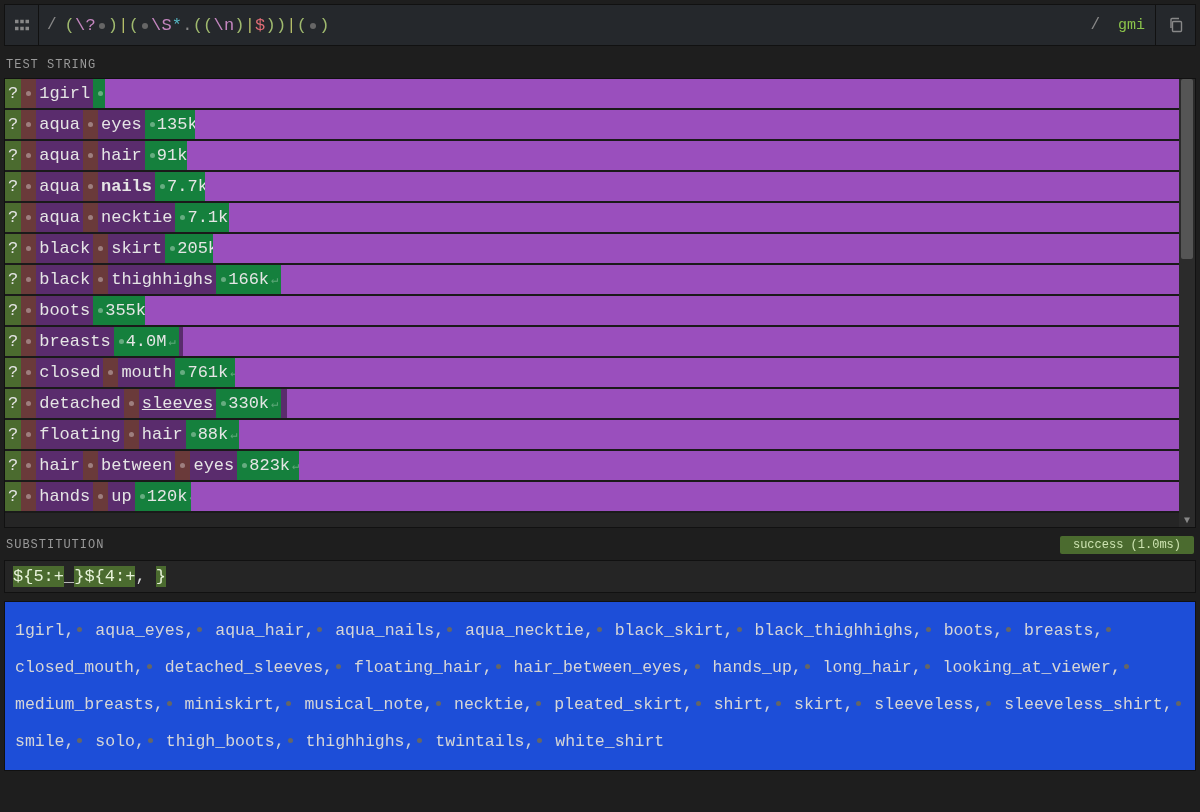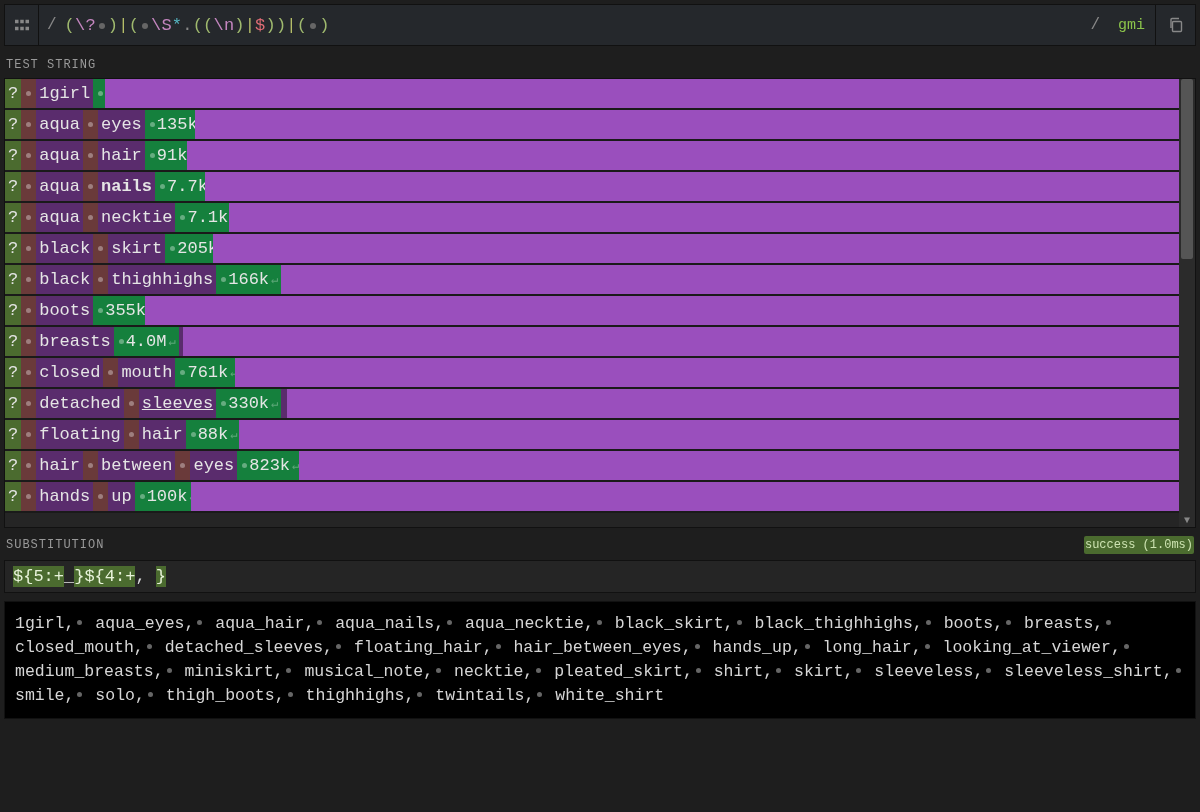--- a/index.html
+++ b/index.html
@@ -84,21 +84,21 @@
     font-size: 12px;
     letter-spacing: 1px;
     padding: 8px 6px 6px 6px;
     display: flex;
     align-items: center;
   }
   .section-header .spacer { flex: 1; }
   .badge {
     background: #4b6b2f;
     color: #cde3b1;
-    padding: 2px 1px;
+    padding: 2px 13px;
     border-radius: 2px;
     font-size: 12px;
     letter-spacing: 0;
     margin-left: 24px;
   }
   .badge .time { color: #cde3b1; }
 
   
   .test-pane {
     border: 1px solid #111;
@@ -203,25 +203,25 @@
     color: #e8f3da;
     padding: 1px 0;
   }
   .sub-lit {
     color: #ddd;
   }
 
   
   .result-pane {
     border: 1px solid #111;
-    background: #000000;
+    background: #1d4ed8;
     margin: 8px 4px 4px 4px;
     padding: 10px;
     font-size: 16.5px;
-    line-height: 24px;
+    line-height: 37px;
     color: #d6d6d6;
   }
   .result-pane .dot {
     display: inline-block;
     width: 5px; height: 5px;
     background: #666;
     border-radius: 50%;
     margin: 0 3px 3px 3px;
   }
   .result-pane .item { white-space: nowrap; }
@@ -540,21 +540,21 @@
           <span class="seg seg-sep">
             <span class="middot"></span>
           </span>
           <span class="seg">hands</span>
           <span class="seg seg-sep">
             <span class="middot"></span>
           </span>
           <span class="seg seg-olive" style="background: transparent;">up</span>
           <span class="seg seg-olive">
             <span class="middot"></span>
-            <span>100k</span>
+            <span>120k</span>
             <span class="nl-mark">↵</span>
           </span>
         </div>
         <span class="seg-brightpurple" style="left: 186px;"></span>
       </div>
     </div>
   <div class="test-scroll">
     <div class="arrow up">▲</div>
     <div class="thumb"></div>
     <div class="arrow down">▼</div>

